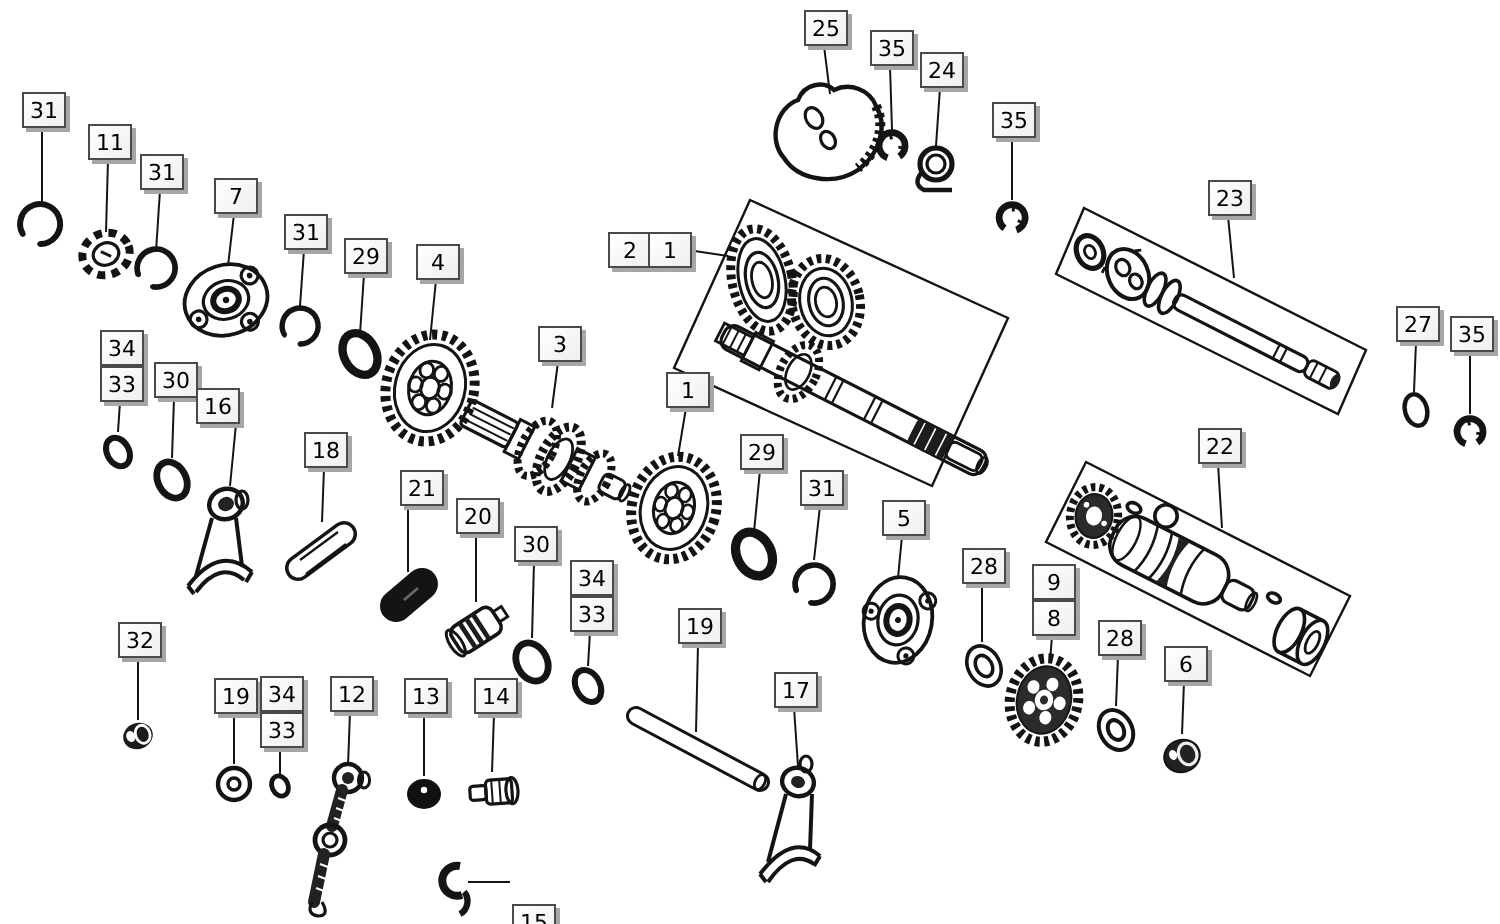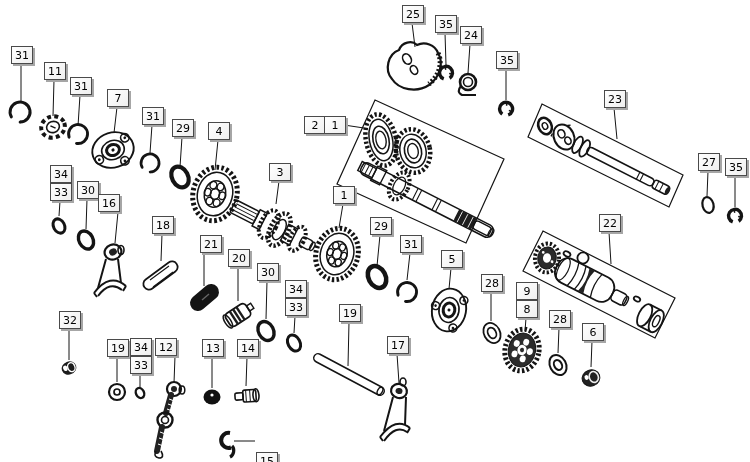--- a/index.html
+++ b/index.html
@@ -417,19 +417,19 @@
 <div class="lbl" style="left:200px;top:235px">21</div>
 <div class="lbl" style="left:228px;top:249px">20</div>
 <div class="lbl" style="left:257px;top:263px">30</div>
 <div class="lbl" style="left:285px;top:280px">34</div>
 <div class="lbl" style="left:285px;top:298px">33</div>
 <div class="lbl" style="left:339px;top:304px">19</div>
 <div class="lbl" style="left:59px;top:311px">32</div>
 <div class="lbl" style="left:107px;top:339px">19</div>
 <div class="lbl" style="left:130px;top:338px">34</div>
 <div class="lbl" style="left:130px;top:356px">33</div>
-<div class="lbl" style="left:155px;top:338px">12</div>
+<div class="lbl" style="left:165px;top:338px">12</div>
 <div class="lbl" style="left:202px;top:339px">13</div>
 <div class="lbl" style="left:237px;top:339px">14</div>
 <div class="lbl" style="left:387px;top:336px">17</div>
 <div class="lbl" style="left:256px;top:452px">15</div>
 
 </div>
 
 </body></html>

